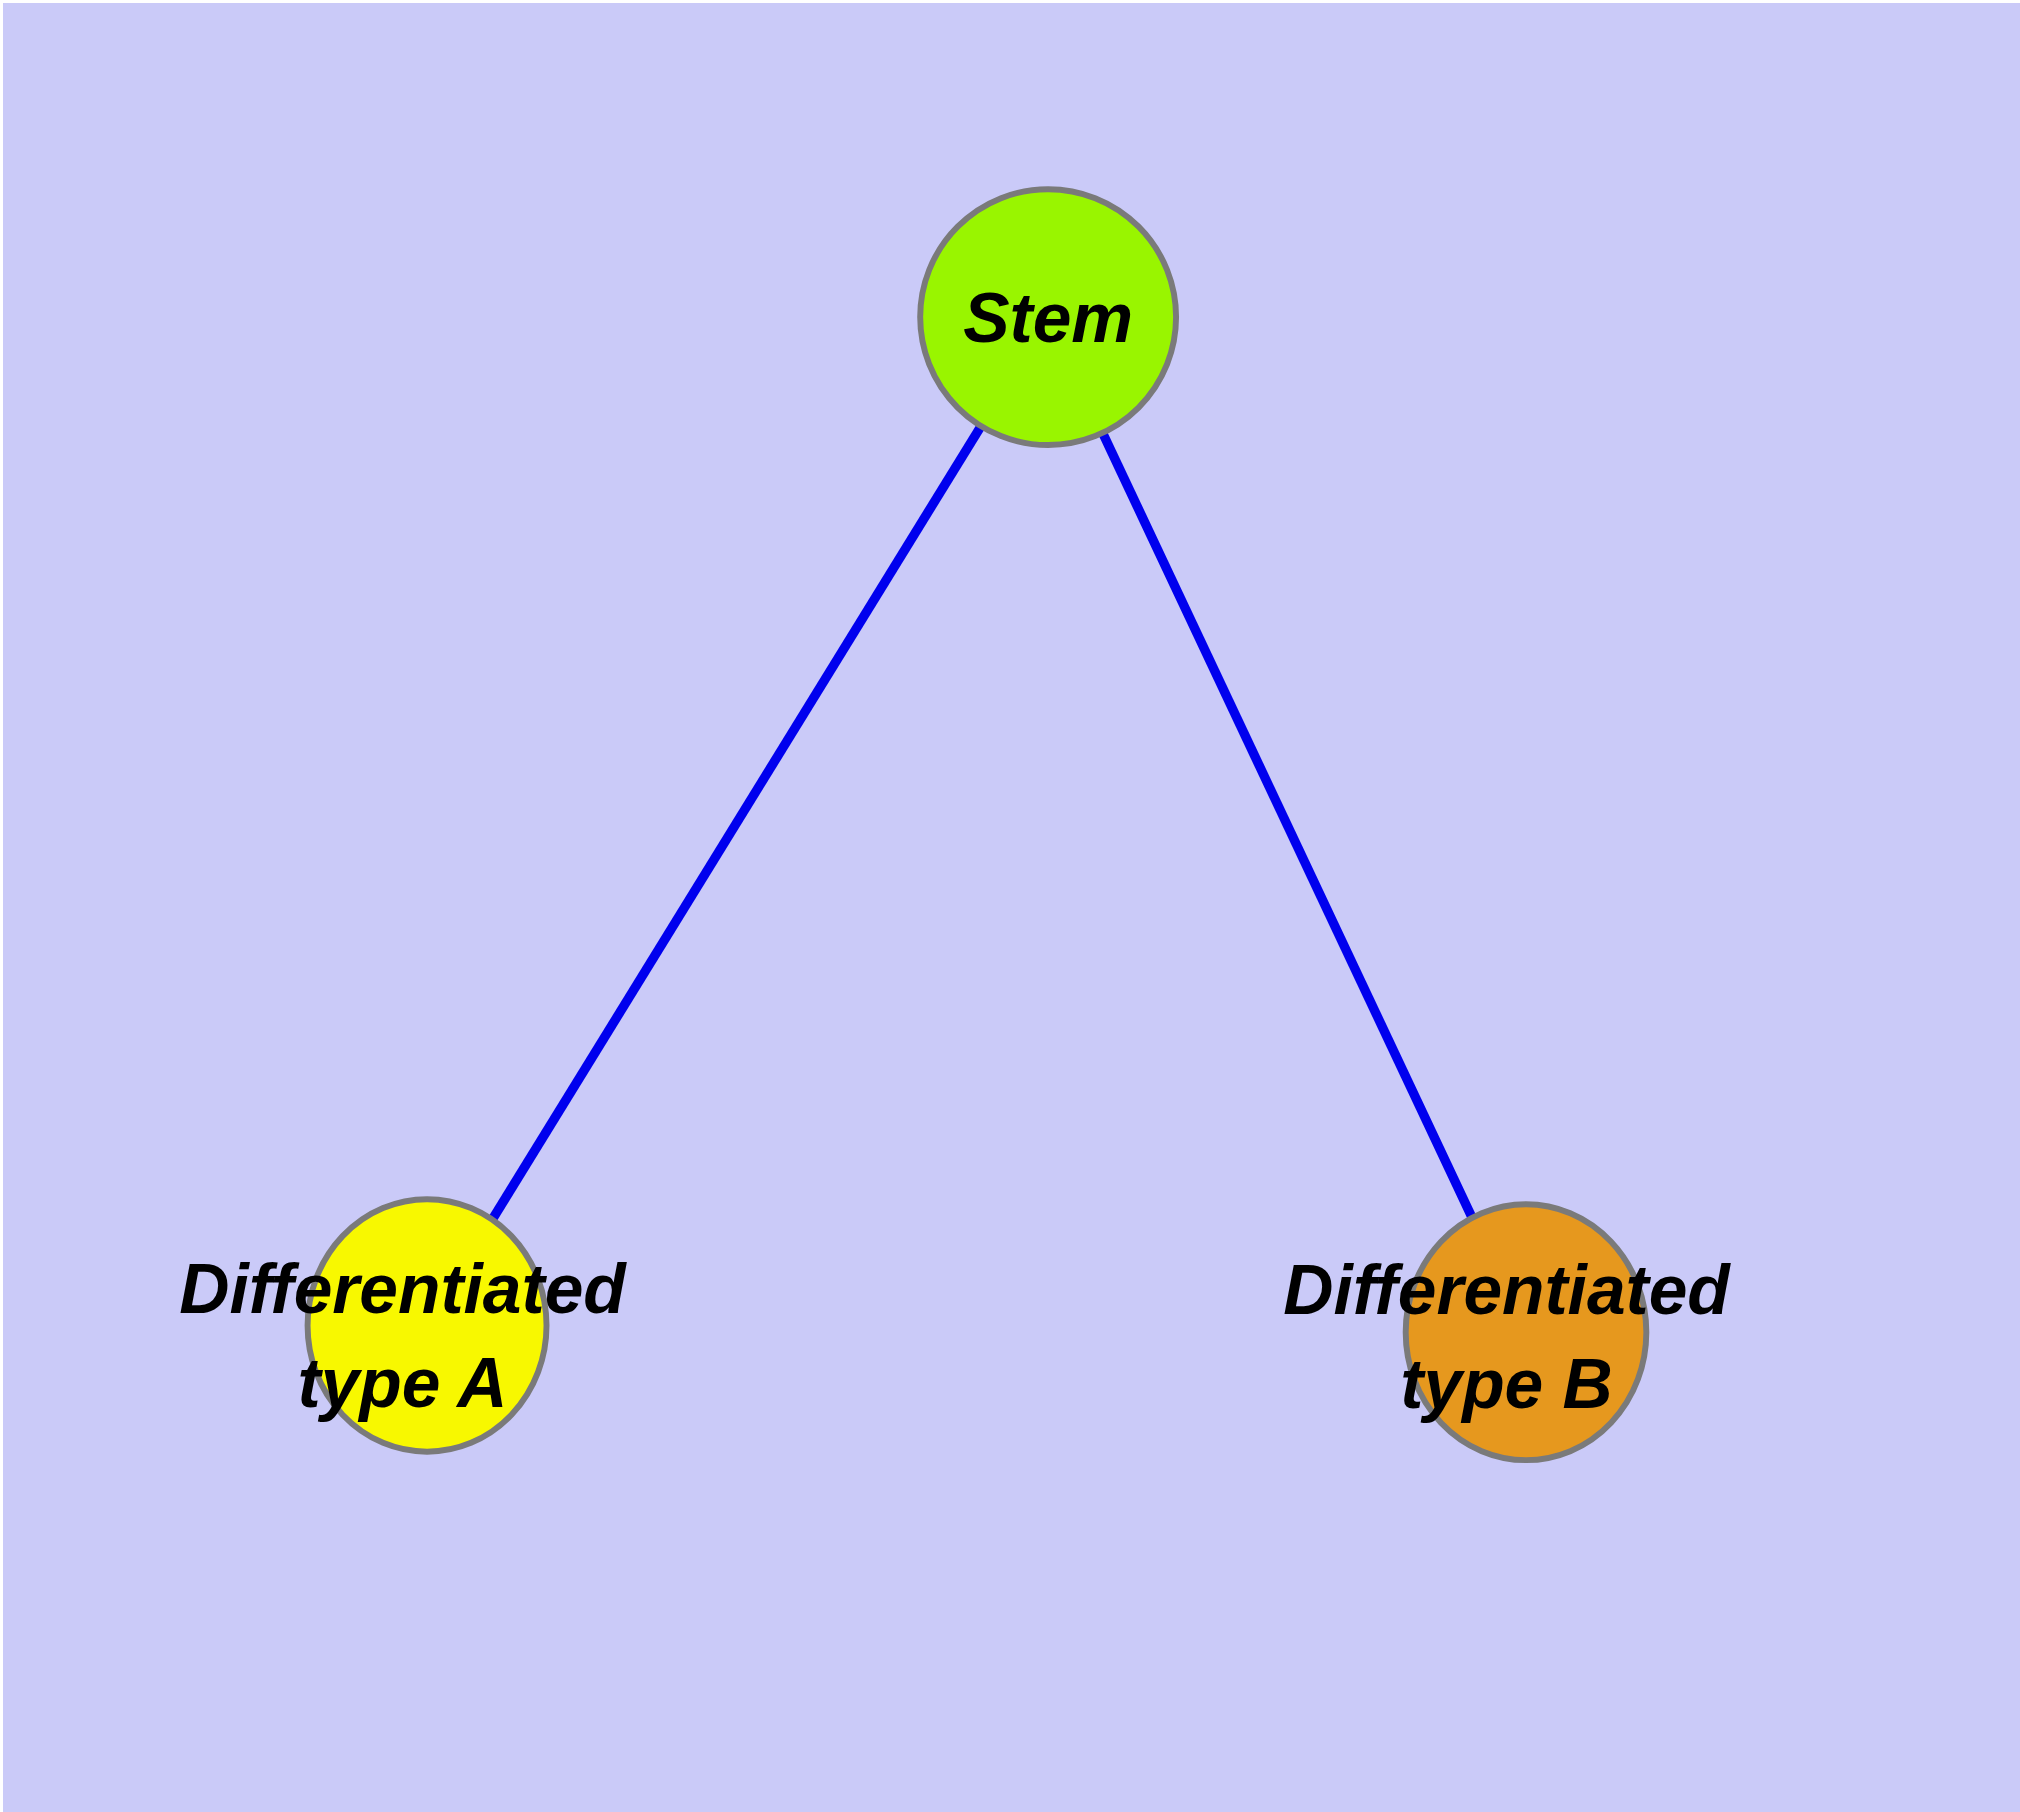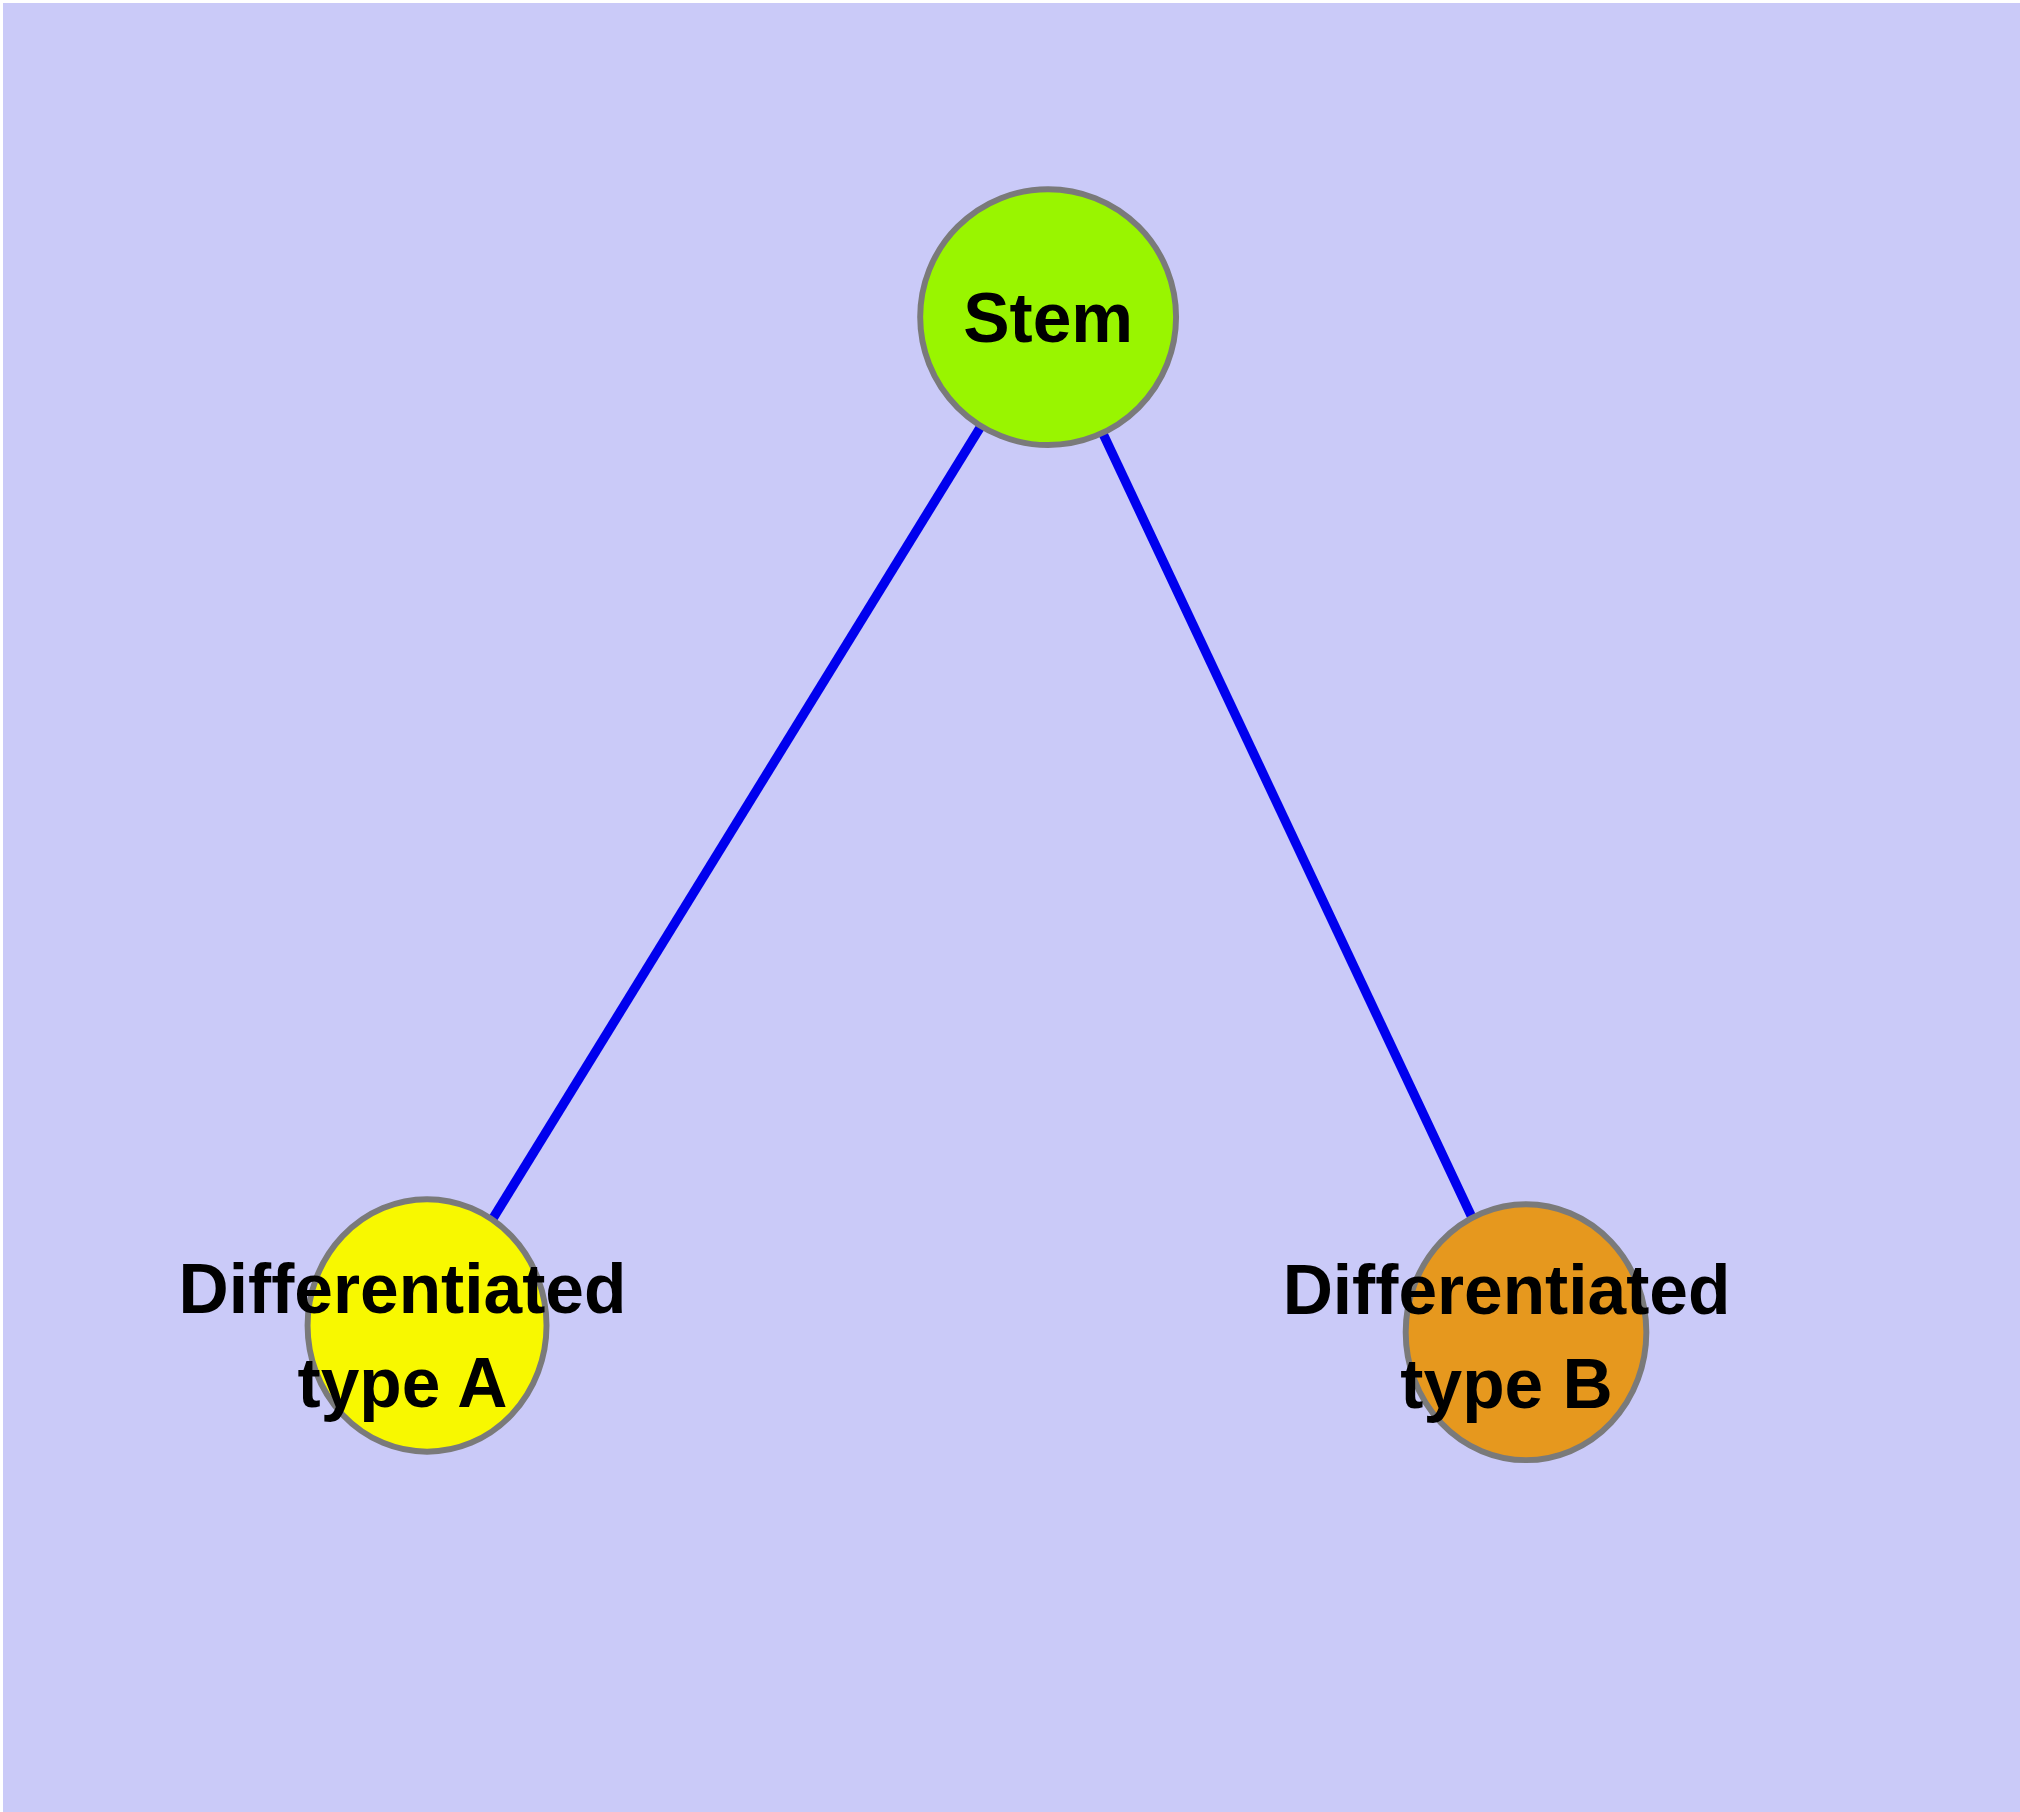--- a/index.html
+++ b/index.html
@@ -7,20 +7,21 @@
     padding: 0;
     width: 100%;
     height: 100%;
     overflow: hidden;
     background: #cacaf8;
   }
   #canvas-wrap {
     position: relative;
     width: 100vw;
     height: 100vh;
+    font-style: italic;
   }
   #graph-svg {
     display: block;
     width: 100%;
     height: 100%;
   }
   .edge {
     stroke-width: 11;
     fill: none;
   }

